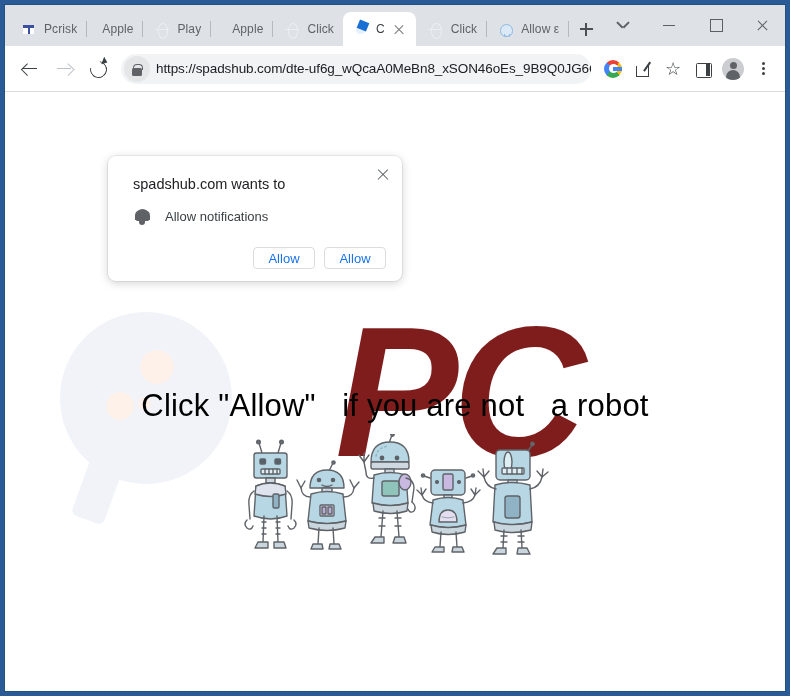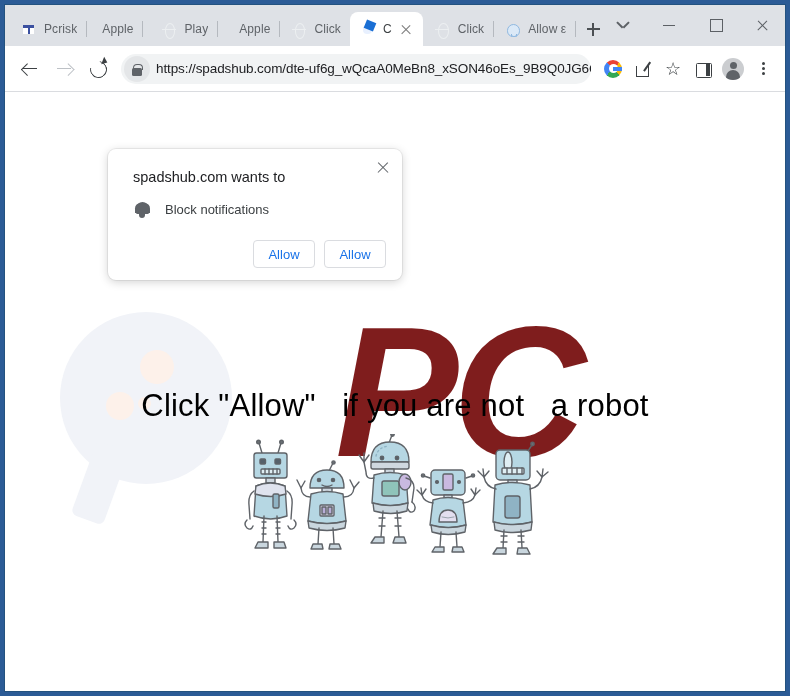--- a/index.html
+++ b/index.html
@@ -546,21 +546,21 @@
   #robots {
     position: absolute;
     left: 50%;
     top: 342px;
     transform: translateX(-50%);
   }
 
   
   #permission {
     position: absolute;
-    left: 103px; top: 57px;
+    left: 103px; top: 64px;
     width: 294px;
     background: #fff;
     border-radius: 8px;
     box-shadow: 0 2px 10px rgba(0,0,0,.18), 0 0 0 1px rgba(0,0,0,.06);
     padding: 16px 16px 12px 16px;
     z-index: 50;
   }
   #perm-close {
     position: absolute;
     right: 10px; top: 10px;
@@ -613,21 +613,21 @@
     font-size: 13px;
     color: #3c4043;
   }
   #perm-actions {
     display: flex;
     justify-content: flex-end;
     margin-top: 22px;
   }
   .perm-btn {
     min-width: 62px;
-    height: 28px;
+    height: 22px;
     border: 1px solid #dadce0;
     border-radius: 4px;
     background: #fff;
     color: #1a73e8;
     font-size: 13px;
     font-family: "Liberation Sans", sans-serif;
     margin-left: 9px;
     padding: 0 14px;
     cursor: pointer;
   }
@@ -643,21 +643,21 @@
       <span class="favicon"><span class="fav-pcrisk"></span></span>
       <span class="tabtitle">Pcrisk</span>
       <span class="sep"></span>
     </div>
 
     <div class="tab" style="padding-left:16px;">
       <span class="tabtitle">Apple</span>
       <span class="sep"></span>
     </div>
 
-    <div class="tab" style="padding-left:19px;">
+    <div class="tab" style="padding-left:12px;">
       <span class="favicon"><span class="fav-globe"></span></span>
       <span class="tabtitle">Play</span>
       <span class="sep"></span>
     </div>
 
     <div class="tab" style="padding-left:22px;">
       <span class="tabtitle">Apple</span>
       <span class="sep"></span>
     </div>
 
@@ -872,21 +872,21 @@
 
         </g>
       </svg>
     </div>
 
     <div id="permission">
       <div id="perm-close"></div>
       <div id="perm-title">spadshub.com wants to</div>
       <div id="perm-row">
         <div id="bell-icon"></div>
-        <div id="perm-label">Block notifications</div>
+        <div id="perm-label">Allow notifications</div>
       </div>
       <div id="perm-actions">
         <button class="perm-btn">Allow</button>
         <button class="perm-btn">Allow</button>
       </div>
     </div>
 
   </div>
 </div>
 

